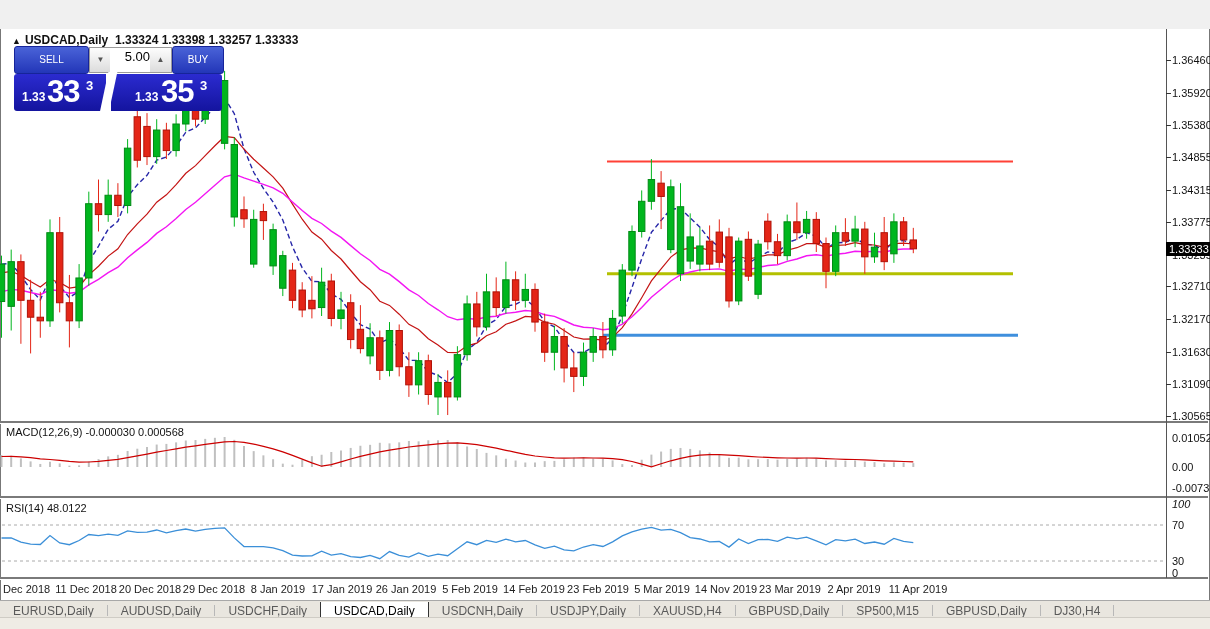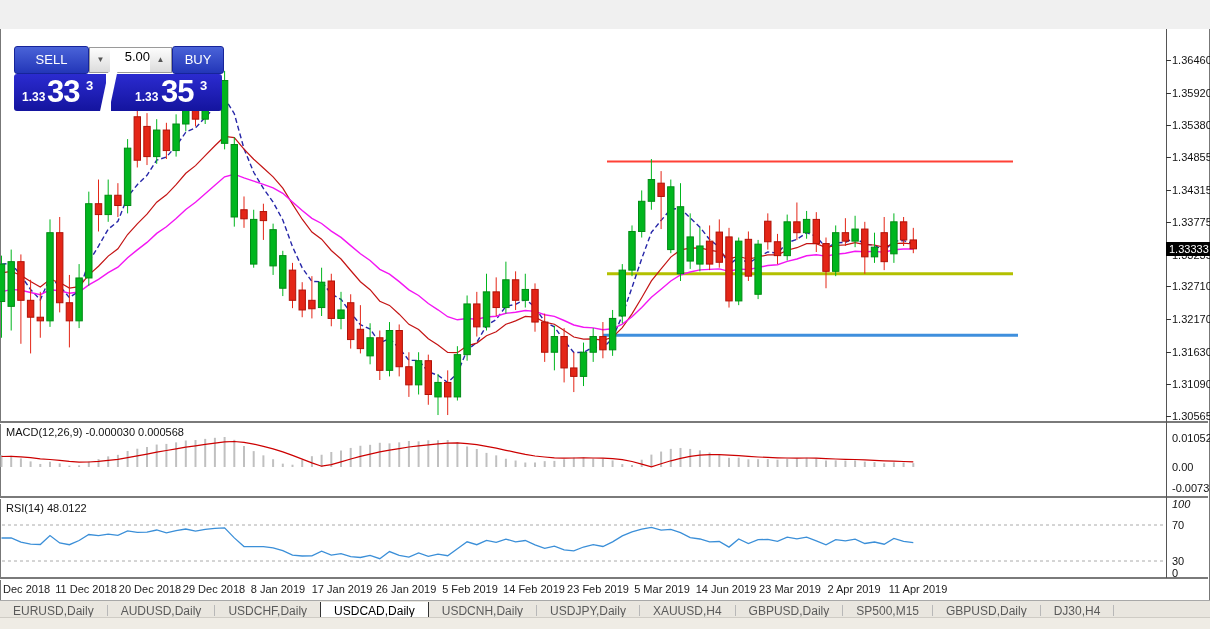--- a/index.html
+++ b/index.html
@@ -17,21 +17,21 @@
   .axtick{position:absolute;left:1166px;width:5px;height:1px;background:#333;}
   #pricebox{position:absolute;left:1166px;width:44px;height:14px;background:#000;color:#fff;font-size:11px;line-height:14px;padding-left:3px;z-index:5;}
   #hdr{position:absolute;left:12px;top:33px;font-size:12px;font-weight:bold;color:#111;z-index:6;}
   #hdr .tri{font-size:9px;margin-right:4px;}
   
   .indlabel{position:absolute;left:6px;font-size:11px;color:#111;z-index:6;}
   
   .datelabel{position:absolute;top:583px;font-size:11px;color:#222;white-space:nowrap;transform:translateX(-50%);}
   
   #quote{position:absolute;left:14px;top:46px;width:208px;height:65px;z-index:8;}
-  .qbtn{position:absolute;top:0;height:26px;background:linear-gradient(#4a63d8,#2336b8);border:1px solid #16249a;border-radius:3px;color:#fff;font-size:13px;text-align:center;line-height:26px;cursor:pointer;}
+  .qbtn{position:absolute;top:0;height:26px;background:linear-gradient(#4a63d8,#2336b8);border:1px solid #16249a;border-radius:3px;color:#fff;font-size:10px;text-align:center;line-height:26px;cursor:pointer;}
   #sellbtn{left:0;width:73px;}
   #buybtn{left:158px;width:50px;}
   .spinbtn{position:absolute;top:1px;height:24px;width:21px;background:linear-gradient(#fdfdfd,#dcdcdc);border:1px solid #9a9a9a;text-align:center;font-size:8px;color:#555;line-height:24px;cursor:pointer;}
   #voldn{left:75px;}
   #volup{left:136px;border-left:none;}
   #volbox{position:absolute;left:96px;top:1px;width:40px;height:22px;border:1px solid #9a9a9a;border-left:none;background:#fff;font-size:13px;color:#000;text-align:right;padding:1px 4px 1px 0;}
   .pricepane{position:absolute;top:28px;height:37px;background:linear-gradient(#2b2bd0,#14149e);color:#fff;cursor:pointer;}
   #sellpane{left:0;width:92px;border-radius:3px 0 0 3px;}
   #buypane{left:97px;width:111px;border-radius:0 3px 3px 0;}
   .pp-small{position:absolute;bottom:7px;font-size:12px;font-weight:bold;}
@@ -47,20 +47,21 @@
   #bottomstrip{position:absolute;left:0;top:617px;width:1210px;height:12px;background:#efece5;border-top:1px solid #cfccc5;}
   svg{position:absolute;left:0;top:0;pointer-events:none;}
 </style>
 </head>
 <body>
 
 <div id="app">
 
 
   <div id="chartwin"></div>
+  <div id="hdr"><span class="tri">▲</span><span>USDCAD,Daily</span>&nbsp;&nbsp;<span style="font-weight:bold;">1.33324 1.33398 1.33257 1.33333</span></div>
 
   <div class="indlabel" style="top:426px;">MACD(12,26,9) -0.000030 0.000568</div>
   <div class="indlabel" style="top:502px;">RSI(14) 48.0122</div>
 
   <div class="hsep" style="top:421px;"></div>
   <div class="hsep" style="top:496px;"></div>
   <div class="hsep" style="top:577px;"></div>
   <div id="vaxis"></div>
 
   <div id="axislabels">
@@ -101,21 +102,21 @@
       <div class="datelabel" style="left: 86px;">11 Dec 2018</div>
       <div class="datelabel" style="left: 150px;">20 Dec 2018</div>
       <div class="datelabel" style="left: 214px;">29 Dec 2018</div>
       <div class="datelabel" style="left: 278px;">8 Jan 2019</div>
       <div class="datelabel" style="left: 342px;">17 Jan 2019</div>
       <div class="datelabel" style="left: 406px;">26 Jan 2019</div>
       <div class="datelabel" style="left: 470px;">5 Feb 2019</div>
       <div class="datelabel" style="left: 534px;">14 Feb 2019</div>
       <div class="datelabel" style="left: 598px;">23 Feb 2019</div>
       <div class="datelabel" style="left: 662px;">5 Mar 2019</div>
-      <div class="datelabel" style="left: 726px;">14 Jun 2019</div>
+      <div class="datelabel" style="left: 726px;">14 Nov 2019</div>
       <div class="datelabel" style="left: 790px;">23 Mar 2019</div>
       <div class="datelabel" style="left: 854px;">2 Apr 2019</div>
       <div class="datelabel" style="left: 918px;">11 Apr 2019</div>
     </div>
   <div id="pricebox" style="top: 241.808px;">1.33333</div>
 
   <svg id="plot" width="1210" height="629">
       <g>
         <line x1="607" x2="1013" y1="161.43839999999955" y2="161.43839999999955" stroke="#ff4136" stroke-width="2"></line>
         <line x1="607" x2="1013" y1="273.7452000000006" y2="273.7452000000006" stroke="#b3c000" stroke-width="3"></line>

